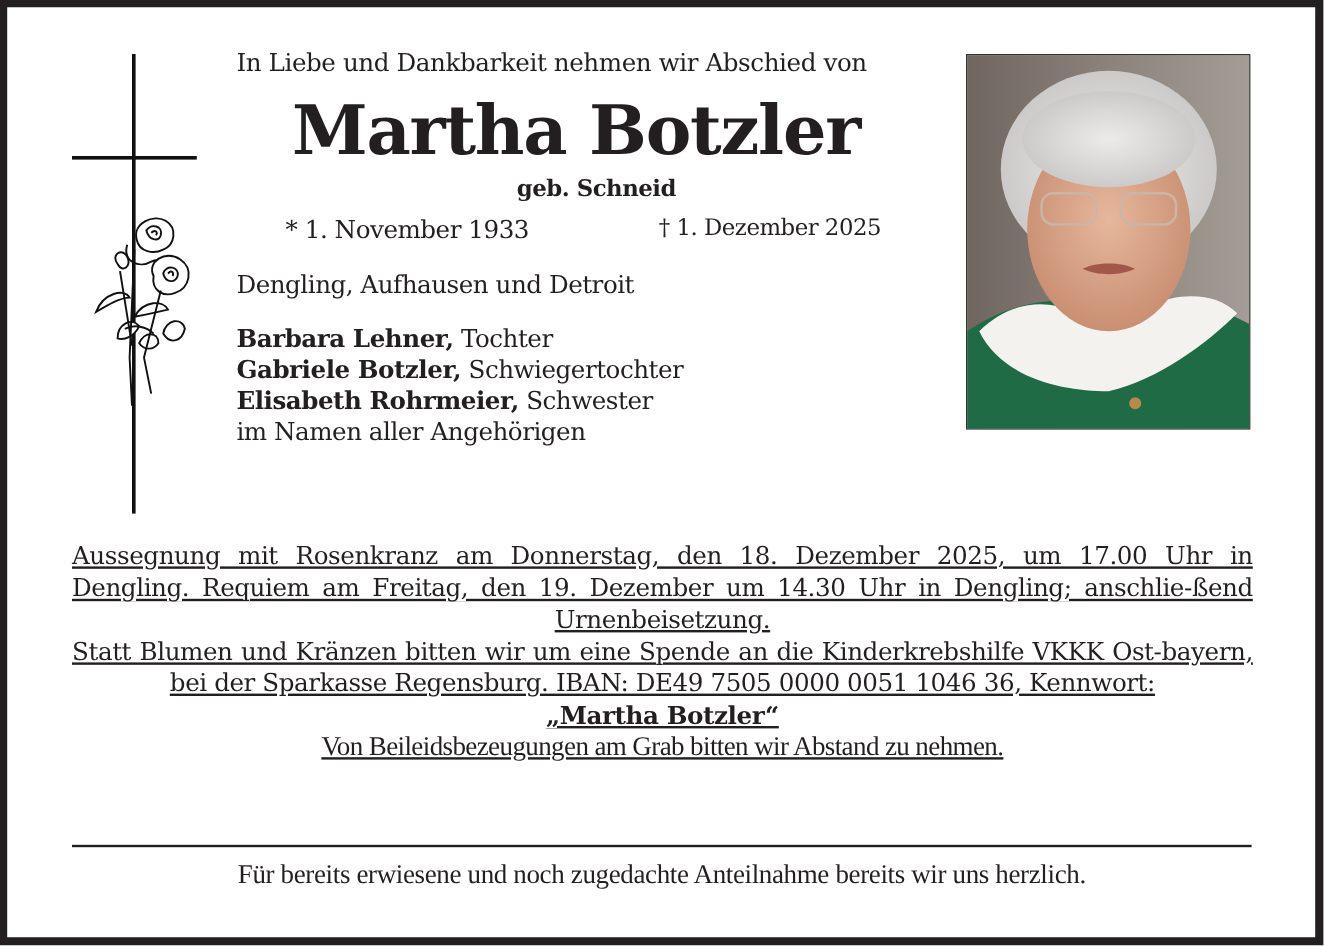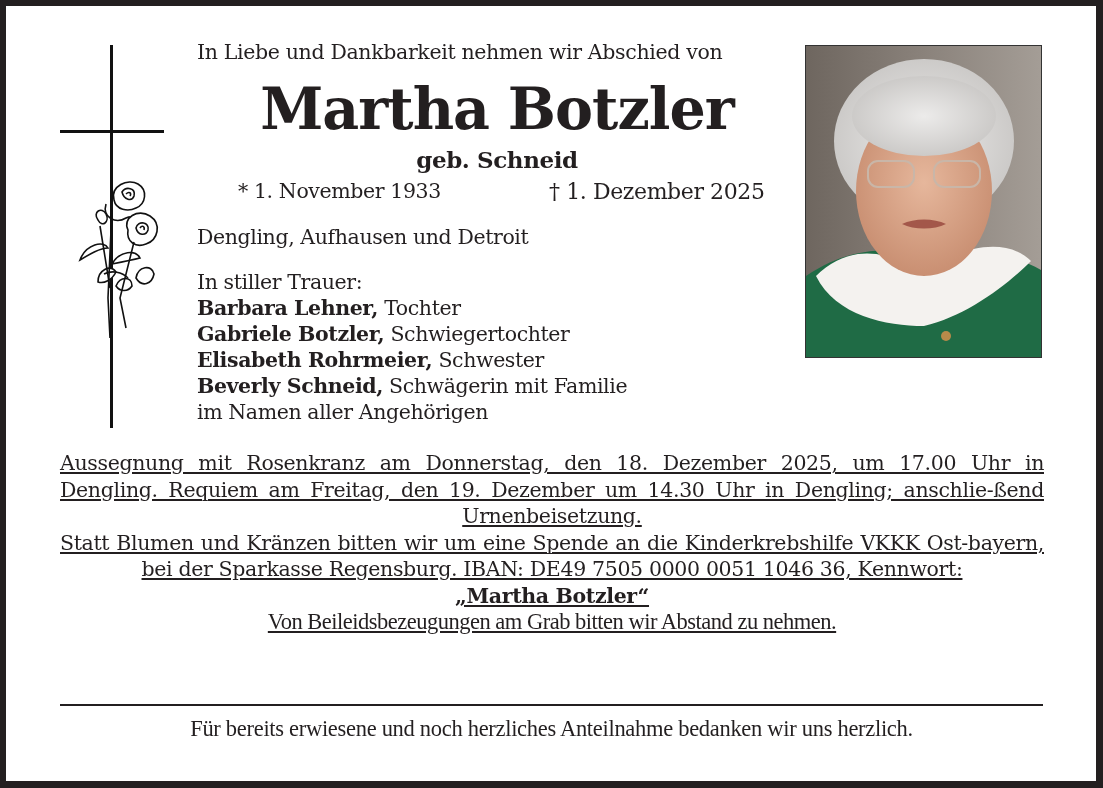--- a/index.html
+++ b/index.html
@@ -2,24 +2,24 @@
 <html><head>
 <meta charset="utf-8">
 <style>
   html, body { margin: 0; padding: 0; background: #ffffff; }
   body { width: 1103px; height: 788px; position: relative; overflow: hidden; font-family: "DejaVu Serif", "Liberation Serif", serif; color: #231f20; }
   .frame { position: absolute; left: 0; top: 0; width: 1103px; height: 788px; box-sizing: border-box; border: 6px solid #231f20; border-right-width: 7px; border-bottom-width: 7px; }
   .cross-v { position: absolute; left: 110px; top: 45px; width: 3px; height: 383px; background: #111; }
   .cross-h { position: absolute; left: 60px; top: 130px; width: 104px; height: 3px; background: #111; }
   .roses { position: absolute; left: 76px; top: 178px; width: 90px; height: 170px; }
   .intro { position: absolute; left: 197px; top: 40px; font-size: 20.5px; white-space: nowrap; letter-spacing: -0.35px; }
-  .name { position: absolute; left: 197px; top: 80px; width: 600px; text-align: center; font-size: 57px; font-weight: bold; letter-spacing: -1px; line-height: 1; }
-  .birthname { position: absolute; left: 197px; top: 146px; width: 600px; text-align: center; font-size: 23px; font-weight: bold; letter-spacing: -0.4px; }
+  .name { position: absolute; left: 180px; top: 80px; width: 600px; text-align: center; font-size: 57px; font-weight: bold; letter-spacing: -1px; line-height: 1; }
+  .birthname { position: absolute; left: 197px; top: 146px; width: 600px; text-align: center; font-size: 19px; font-weight: bold; letter-spacing: -0.4px; }
   .born { position: absolute; left: 238px; top: 179px; font-size: 20.5px; white-space: nowrap; letter-spacing: -0.4px; }
-  .died { position: absolute; left: 549px; top: 179px; font-size: 22px; white-space: nowrap; letter-spacing: -0.4px; }
+  .died { position: absolute; left: 549px; top: 179px; font-size: 19px; white-space: nowrap; letter-spacing: -0.4px; }
   .places { position: absolute; left: 197px; top: 225px; font-size: 20.5px; white-space: nowrap; letter-spacing: -0.4px; }
   .mourners { position: absolute; left: 197px; top: 269px; font-size: 20.5px; line-height: 26px; white-space: nowrap; letter-spacing: -0.4px; }
   .mourners b { font-weight: bold; }
   .photo { position: absolute; left: 805px; top: 45px; width: 237px; height: 313px; box-sizing: border-box; border: 1px solid #333; overflow: hidden; background: linear-gradient(90deg, #6e665f 0%, #8a827b 50%, #a49d96 100%); }
   .body-text { position: absolute; left: 60px; top: 450px; width: 984px; font-size: 20.5px; line-height: 26.5px; letter-spacing: -0.35px; text-decoration: underline; }
   .body-text p { margin: 0; text-align: justify; text-align-last: center; }
   .c { text-align: center !important; }
   .narrow { font-family: "Liberation Serif", serif; font-size: 22.5px; letter-spacing: -0.5px; }
   .rule { position: absolute; left: 60px; top: 704px; width: 983px; height: 2px; background: #231f20; }
   .thanks { position: absolute; left: 60px; top: 716px; width: 983px; text-align: center; font-family: "Liberation Serif", serif; font-size: 22.5px; letter-spacing: -0.3px; }
@@ -58,25 +58,23 @@
 </svg>
 
 <div class="intro">In Liebe und Dankbarkeit nehmen wir Abschied von</div>
 <div class="name">Martha Botzler</div>
 <div class="birthname">geb. Schneid</div>
 <div class="born">* 1. November 1933</div>
 <div class="died">† 1. Dezember 2025</div>
 <div class="places">Dengling, Aufhausen und Detroit</div>
 
 <div class="mourners">
-  <div>In stiller Trauer:</div>
   <div><b>Barbara Lehner,</b><span> Tochter</span></div>
   <div><b>Gabriele Botzler,</b><span> Schwiegertochter</span></div>
   <div><b>Elisabeth Rohrmeier,</b><span> Schwester</span></div>
-  <div><b>Beverly Schneid,</b><span> Schwägerin mit Familie</span></div>
   <div>im Namen aller Angehörigen</div>
 </div>
 
 <div class="photo">
   <svg width="237" height="313" viewBox="0 0 237 313">
     <defs>
       <radialGradient id="face" cx="50%" cy="45%" r="55%">
         <stop offset="0%" stop-color="#e6b79c"></stop>
         <stop offset="100%" stop-color="#c98f72"></stop>
       </radialGradient>
@@ -98,13 +96,13 @@
 </div>
 
 <div class="body-text">
   <p>Aussegnung mit Rosenkranz am Donnerstag, den 18. Dezember 2025, um 17.00 Uhr in Dengling. Requiem am Freitag, den 19. Dezember um 14.30 Uhr in Dengling; anschlie-ßend Urnenbeisetzung.</p>
   <p>Statt Blumen und Kränzen bitten wir um eine Spende an die Kinderkrebshilfe VKKK Ost-bayern, bei der Sparkasse Regensburg. IBAN: DE49 7505 0000 0051 1046 36, Kennwort:</p>
   <p class="c"><b>„Martha Botzler“</b></p>
   <p class="c narrow">Von Beileidsbezeugungen am Grab bitten wir Abstand zu nehmen.</p>
 </div>
 
 <div class="rule"></div>
-<div class="thanks">Für bereits erwiesene und noch herzliches Anteilnahme bedanken wir uns herzlich.</div>
+<div class="thanks">Für bereits erwiesene und noch zugedachte Anteilnahme bereits wir uns herzlich.</div>
 
 </body></html>

